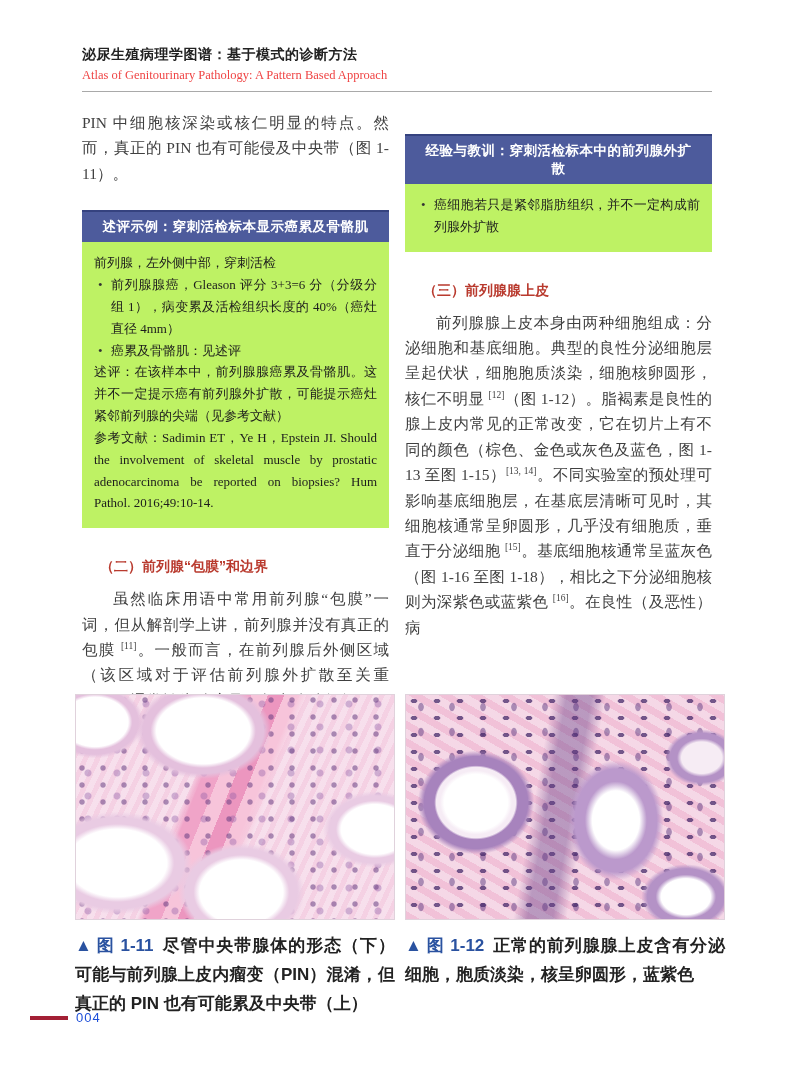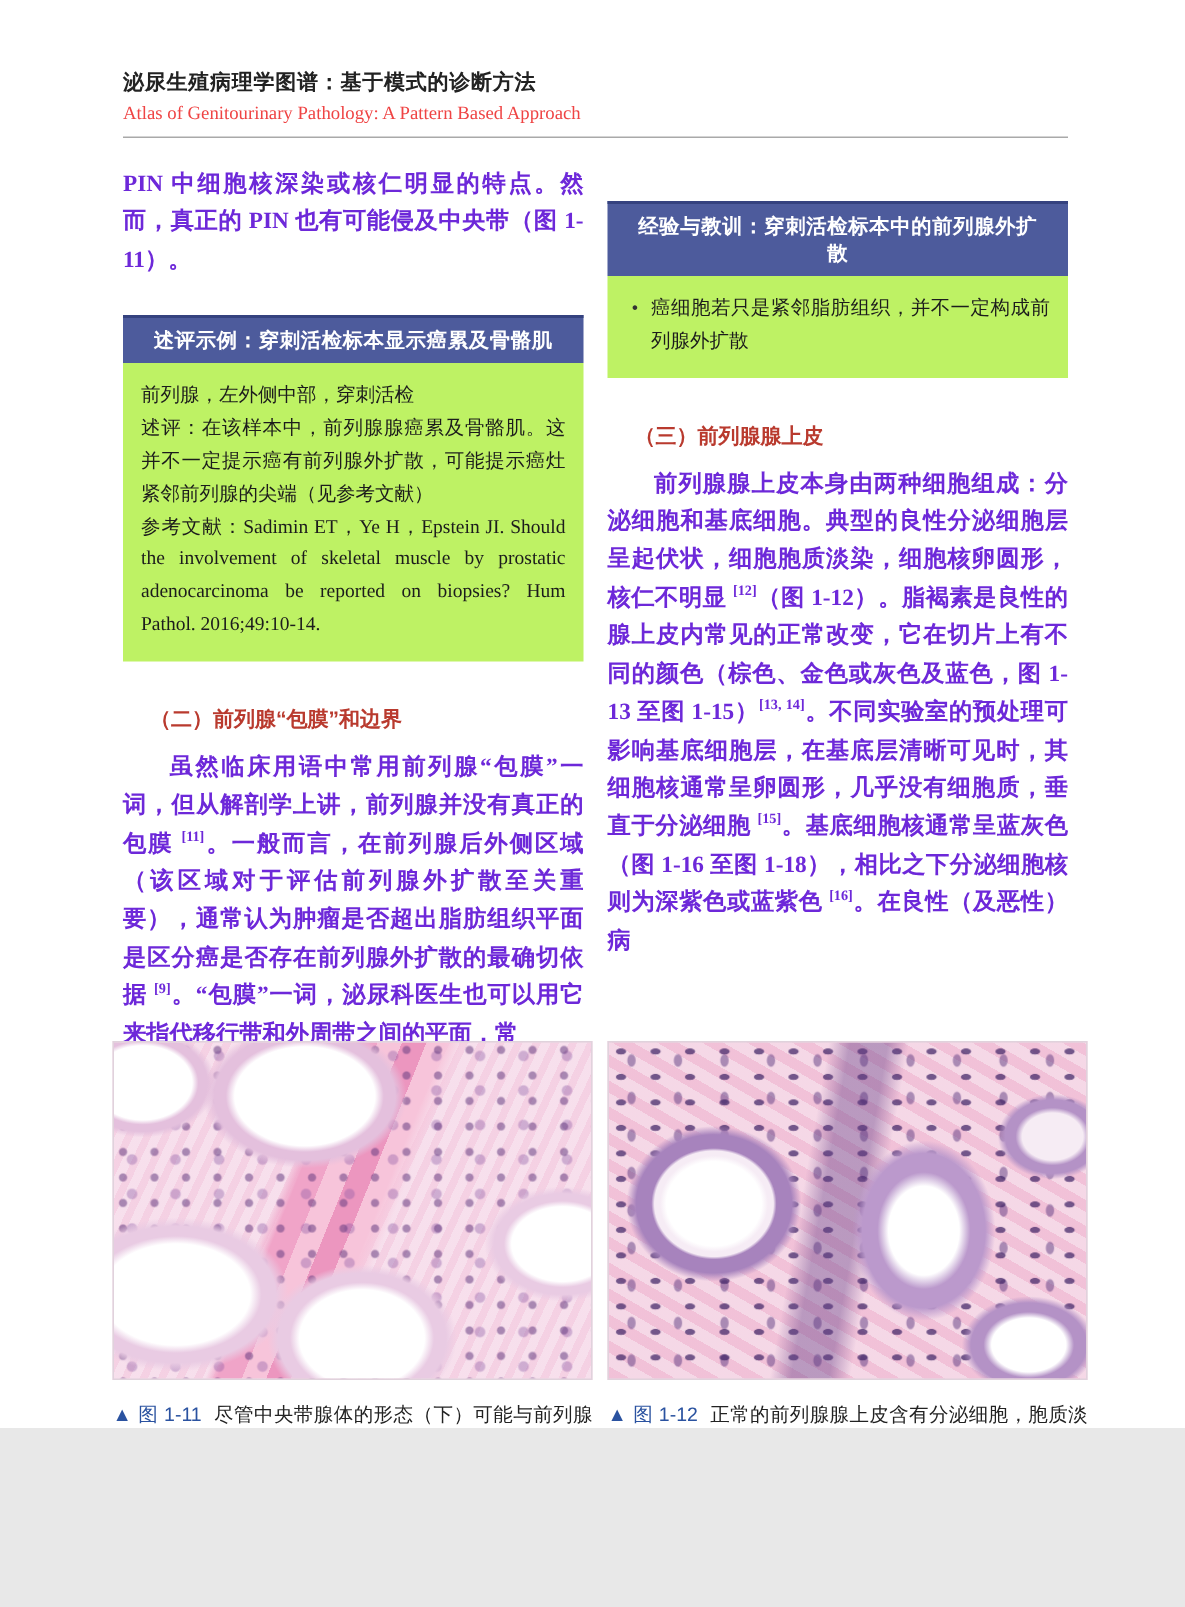--- a/index.html
+++ b/index.html
@@ -1,19 +1,19 @@
 <!DOCTYPE html>
 <html><head>
 <meta charset="utf-8">
 <style>
   * { margin:0; padding:0; box-sizing:border-box; }
   html,body { background:#e8e8e8; }
   .page {
     position:relative;
-    width:790px; height:952px;
+    width:790px; height:1071px;
     margin:0 auto;
     background:#ffffff;
     font-family:"Liberation Serif","DejaVu Serif",serif;
     color:#1c1c1c;
     overflow:hidden;
   }
 
   
   .page-header { position:absolute; top:46px; left:82px; right:78px; }
   .book-title-zh {
@@ -28,22 +28,21 @@
 
   
   .columns {
     position:absolute; top:110px; left:82px; right:78px;
     display:flex; gap:16px;
   }
   .col { flex:1; min-width:0; }
 
   p.body-text {
     font-size:15.5px; line-height:1.64; text-align:justify;
-    color:#6d28d9;
-    font-weight:bold;
+    color:#404040;
   }
   p.indent { text-indent:2em; }
   sup.ref {
     font-size:9.5px; line-height:0; vertical-align:super;
   }
 
   
   .infobox { margin-top:24px; }
   .infobox-title {
     background:#4d5b9c; border-top:2px solid #35427f;
@@ -107,21 +106,21 @@
       linear-gradient(100deg, rgba(0,0,0,0) 0 41%, rgba(97,60,133,0.40) 45% 52%, rgba(0,0,0,0) 56%),
       radial-gradient(ellipse 5px 3px at 8px 6px, rgba(64,36,102,0.72) 0 60%, rgba(64,36,102,0) 75%),
       radial-gradient(ellipse 4px 6px at 15px 12px, rgba(95,60,130,0.50) 0 60%, rgba(95,60,130,0) 78%),
       repeating-linear-gradient(30deg, rgba(240,164,199,0.38) 0 7px, rgba(250,224,238,0.38) 7px 15px);
     background-size:auto,auto,auto,auto,100% 100%,23px 17px,31px 25px,auto;
     background-repeat:no-repeat,no-repeat,no-repeat,no-repeat,no-repeat,repeat,repeat,repeat;
   }
   .caption {
     margin-top:12px;
     font-family:"Liberation Sans","DejaVu Sans",sans-serif;
-    font-size:13px; font-weight:normal; line-height:1.7;
+    font-size:17px; font-weight:bold; line-height:1.7;
     color:#222; text-align:justify;
   }
   .fig-marker, .fig-label { color:#2a52a0; }
   .fig-label { margin:0 8px 0 4px; }
 
   
   .page-footer {
     position:absolute; left:30px; top:1010px;
     display:flex; align-items:center;
   }
@@ -145,20 +144,24 @@
 
   <div class="columns">
 
     <div class="col">
       <p class="body-text">PIN 中细胞核深染或核仁明显的特点。然而，真正的 PIN 也有可能侵及中央带（图 1-11）。</p>
 
       <div class="infobox">
         <div class="infobox-title">述评示例：穿刺活检标本显示癌累及骨骼肌</div>
         <div class="infobox-body">
           <p class="line">前列腺，左外侧中部，穿刺活检</p>
+          <ul>
+            <li>前列腺腺癌，Gleason 评分 3+3=6 分（分级分组 1），病变累及活检组织长度的 40%（癌灶直径 4mm）</li>
+            <li>癌累及骨骼肌：见述评</li>
+          </ul>
           <p class="line">述评：在该样本中，前列腺腺癌累及骨骼肌。这并不一定提示癌有前列腺外扩散，可能提示癌灶紧邻前列腺的尖端（见参考文献）</p>
           <p class="line">参考文献：Sadimin ET，Ye H，Epstein JI. Should the involvement of skeletal muscle by prostatic adenocarcinoma be reported on biopsies? Hum Pathol. 2016;49:10-14.</p>
         </div>
       </div>
 
       <h3 class="section-heading">（二）前列腺“包膜”和边界</h3>
       <p class="body-text indent"><span>虽然临床用语中常用前列腺“包膜”一词，但从解剖学上讲，前列腺并没有真正的包膜 </span><sup class="ref">[11]</sup><span>。一般而言，在前列腺后外侧区域（该区域对于评估前列腺外扩散至关重要），通常认为肿瘤是否超出脂肪组织平面是区分癌是否存在前列腺外扩散的最确切依据 </span><sup class="ref">[9]</sup><span>。“包膜”一词，泌尿科医生也可以用它来指代移行带和外周带之间的平面，常</span></p>
     </div>
 
     <div class="col">

